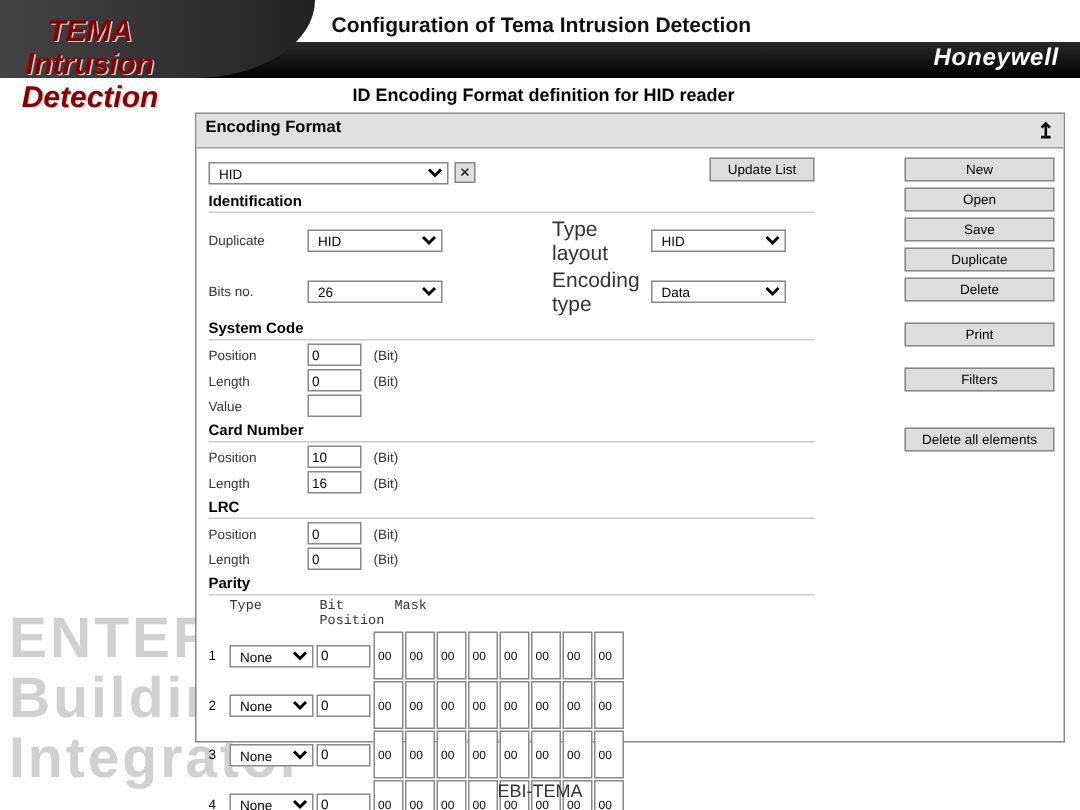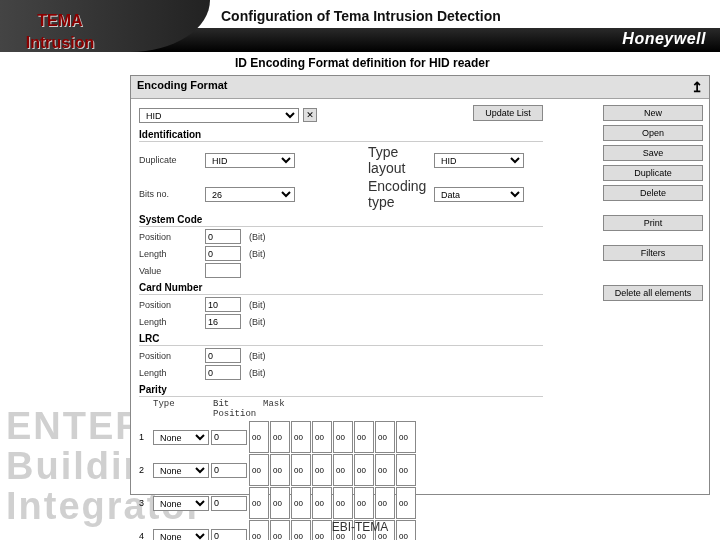--- a/index.html
+++ b/index.html
@@ -3,21 +3,21 @@
 <meta charset="utf-8">
 <style>
 * { box-sizing: border-box; margin: 0; padding: 0; }
 body { width: 720px; height: 540px; font-family: Arial, sans-serif; font-size: 9px; background: #fff; position: relative; overflow: hidden; }
 .header { height: 52px; position: relative; background: linear-gradient(to bottom, #333 0%, #1a1a1a 60%, #000 100%); }
 .header-curve { position: absolute; left: 0; top: 0; width: 210px; height: 52px; background: linear-gradient(to right, #444, #222); border-bottom-right-radius: 80px 52px; z-index: 2; }
 .header-title { position: absolute; left: 215px; top: 8px; color: #111; font-size: 14px; font-weight: bold; background: #fff; padding: 0 6px; z-index: 1; }
 .header-title-wrap { position: absolute; left: 0; top: 0; width: 720px; height: 28px; background: #fff; }
 .header-band { position: absolute; left: 0; top: 28px; width: 720px; height: 24px; background: linear-gradient(to bottom, #2a2a2a, #000); }
 .brand { position: absolute; right: 14px; top: 30px; color: #fff; font-size: 16px; font-weight: bold; font-style: italic; letter-spacing: 0.5px; z-index: 3; }
-.sidebar { position: absolute; left: 10px; top: 10px; width: 100px; z-index: 4; color: #8a0000; font-weight: bold; font-size: 16px; line-height: 22px; text-align: center; text-shadow: 1px 1px 0 #ccc; }
+.sidebar { position: absolute; left: 10px; top: 10px; width: 100px; z-index: 4; color: #8a0000; font-style: italic; font-weight: bold; font-size: 20px; line-height: 22px; text-align: center; text-shadow: 1px 1px 0 #ccc; }
 .subtitle2 { position: absolute; left: 235px; top: 56px; color: #000; font-size: 12px; font-weight: bold; }
 .panel { position: absolute; left: 130px; top: 75px; width: 580px; height: 420px; background: #fff; border: 1px solid #888; }
 .panel-header { background: #e0e0e0; border-bottom: 1px solid #a3a3a3; padding: 3px 6px; font-size: 11px; font-weight: bold; display: flex; justify-content: space-between; align-items: flex-start; }
 .body { display: flex; gap: 48px; }
 .left-col { flex: 1; padding: 4px 8px; }
 .right-col { width: 110px; padding: 6px 4px; }
 .row { display: flex; align-items: center; margin: 2px 0; gap: 4px; }
 .lbl { width: 62px; font-size: 9px; color: #333; }
 .lbl2 { width: 62px; font-size: 14px; color: #333; margin-left: 69px; }
 select, input[type=text] { font-size: 9px; border: 1px solid #888; padding: 1px 2px; height: 15px; background: #fff; }
@@ -57,20 +57,21 @@
   <div class="header-title-wrap"></div>
   <div class="header-band"></div>
   <div class="header-curve"></div>
   <div class="header-title">Configuration of Tema Intrusion Detection</div>
   <div class="brand">Honeywell</div>
 </div>
 
 <div class="sidebar">
   <div>TEMA</div>
   <div>Intrusion</div>
+  <div>Detection</div>
 </div>
 
 <div class="subtitle2">ID Encoding Format definition for HID reader</div>
 
 <div class="panel">
   <div class="panel-header">
     <span>Encoding Format</span>
     <span class="up-arrow">↥</span>
   </div>
   <div class="body">

